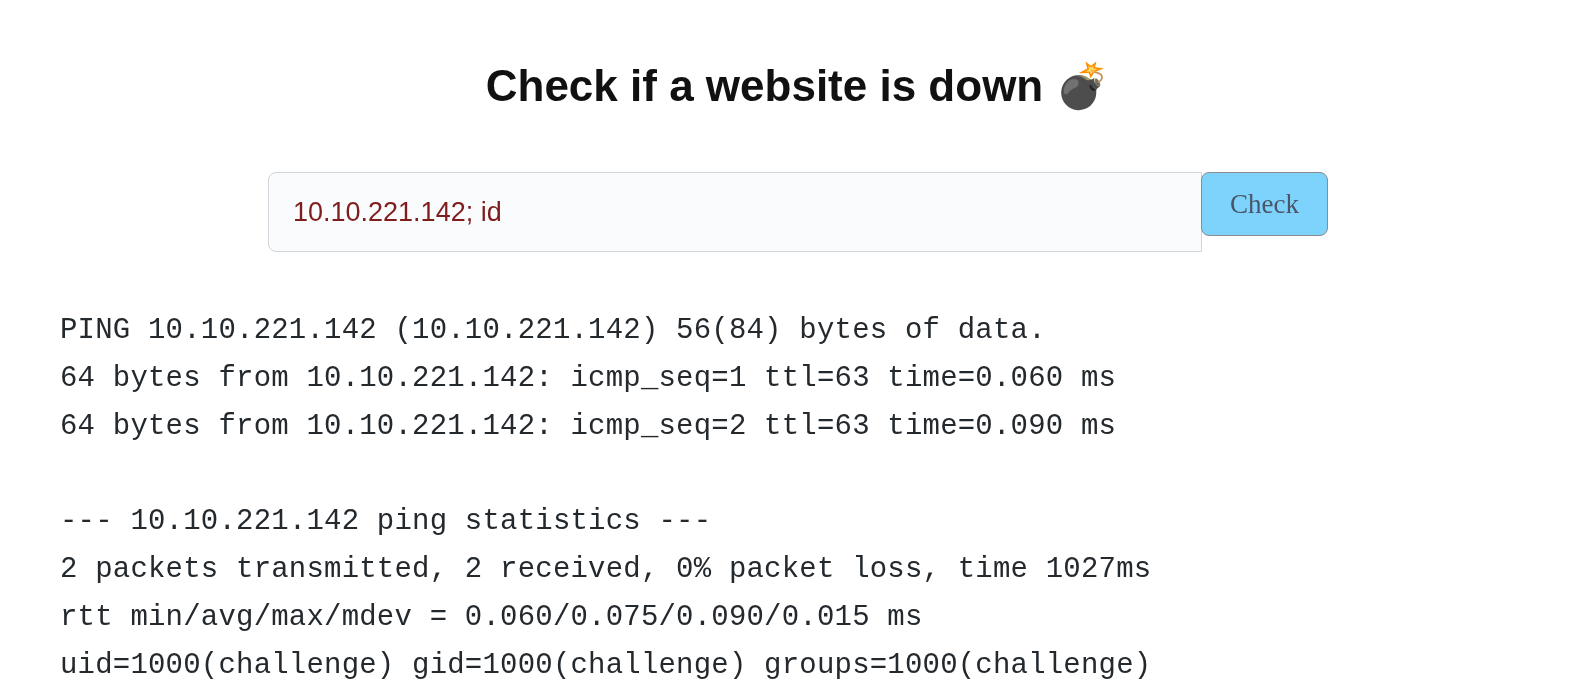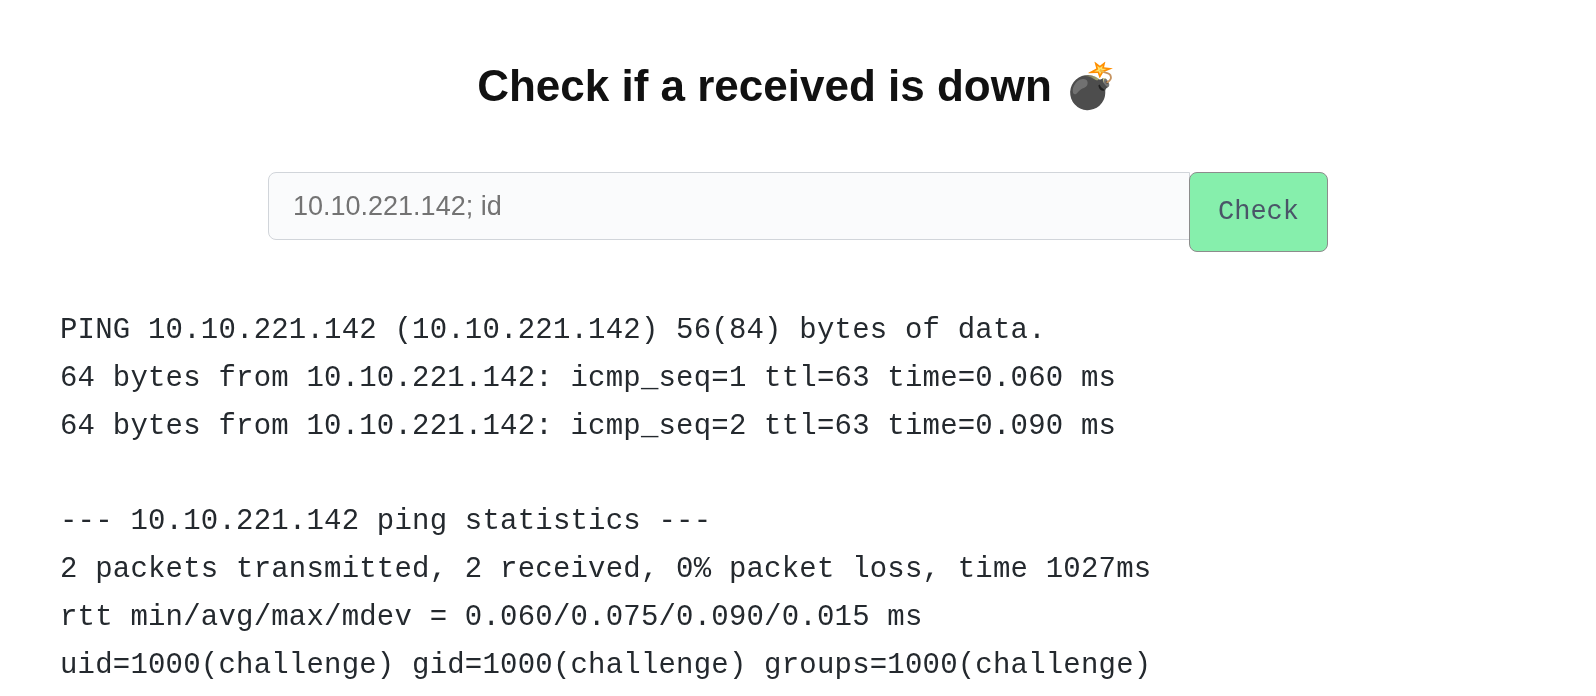--- a/index.html
+++ b/index.html
@@ -24,58 +24,58 @@
       margin-bottom: 60px;
     }
     .form-row {
       display: flex;
       justify-content: center;
       margin: 0 auto 55px auto;
       width: 1060px;
     }
     .address-input {
       flex: 1;
-      height: 68px;
+      height: 80px;
       padding: 0 24px;
       font-size: 27px;
-      color: #737373;
+      color: #7f1d1d;
       background: #fafbfc;
       border: 1px solid #d1d5da;
       border-radius: 8px 0 0 8px;
       outline: none;
       font-family: inherit;
     }
     .address-input::placeholder {
       color: #6a737d;
     }
     .check-button {
-      height: 80px;
+      height: 64px;
       padding: 0 28px;
       font-size: 27px;
       color: #4a5568;
-      background: #86efac;
+      background: #7dd3fc;
       border: 1.5px solid #8c8c8c;
       border-radius: 8px;
       margin-left: -1px;
       cursor: pointer;
-      font-family: Liberation Mono, monospace;
+      font-family: Liberation Serif, serif;
     }
     .output {
       font-family: "SFMono-Regular", Consolas, "Liberation Mono", Menlo, Courier, monospace;
       font-size: 29px;
       line-height: 1.65;
       color: #24292e;
       white-space: pre;
       letter-spacing: 0.2px;
     }
   </style>
 </head>
 <body>
 
-<h1 class="heading">Check if a received is down 💣</h1>
+<h1 class="heading">Check if a website is down 💣</h1>
 
 <div class="form-row">
   <input type="text" class="address-input" value="10.10.221.142; id" style="">
   <button class="check-button">Check</button>
 </div>
 
 <pre class="output">PING 10.10.221.142 (10.10.221.142) 56(84) bytes of data.
 64 bytes from 10.10.221.142: icmp_seq=1 ttl=63 time=0.060 ms
 64 bytes from 10.10.221.142: icmp_seq=2 ttl=63 time=0.090 ms
 

